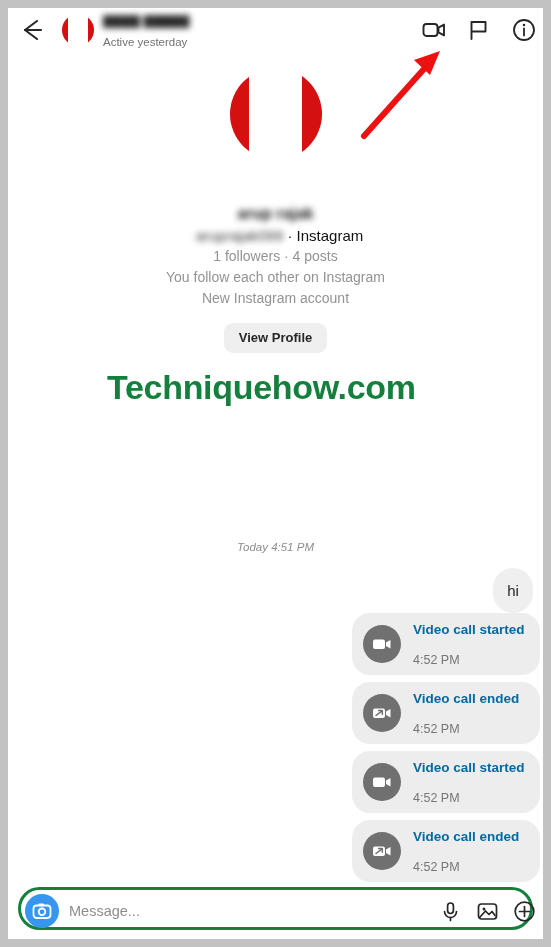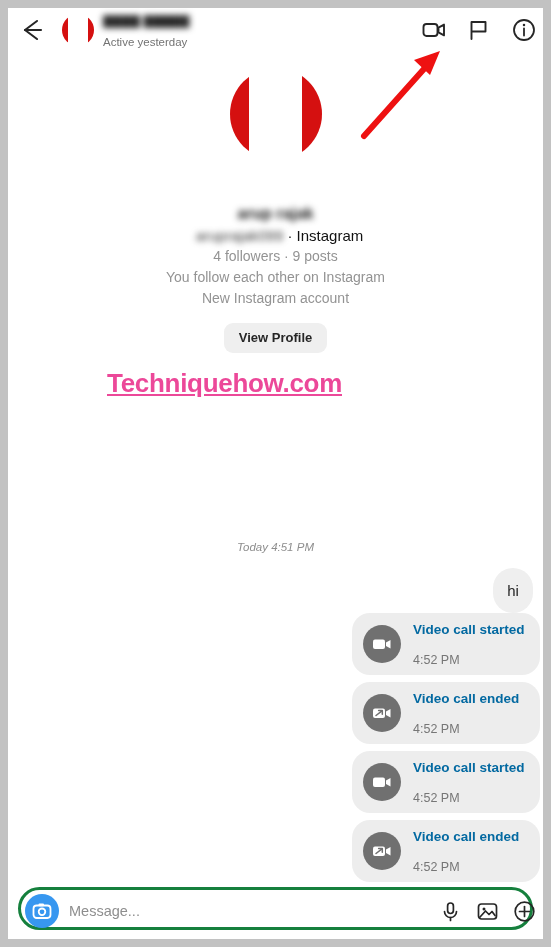--- a/index.html
+++ b/index.html
@@ -118,25 +118,24 @@
     margin-top: 15px;
     padding: 7px 15px 8px 15px;
     background: #efefef;
     border: none; border-radius: 9px;
     font-family: "Liberation Sans", sans-serif;
     font-size: 13px; font-weight: bold; color: #262626;
     cursor: pointer;
   }
   #watermark {
     position: absolute; left: 99px; top: 360px;
-    font-size: 26px; font-weight: bold;
-    color: #ec4899;
+    font-size: 34px; font-weight: bold;
+    color: #15803d;
     letter-spacing: -0.3px;
     white-space: nowrap;
-    text-decoration: underline;
   }
 
   
   #day-stamp {
     position: absolute; left: 0; top: 533px;
     width: 535px; text-align: center;
     font-size: 11.5px; color: #8e8e8e; font-style: italic;
   }
   #bubble-hi {
     position: absolute; right: 10px; top: 560px;
@@ -270,21 +269,21 @@
       <div class="crescent-r"></div>
       <div class="mask"></div>
     </div>
 
     <div id="prof-name">arup rajak</div>
 
     <div id="prof-user-line">
       <span id="prof-username">aruprajak099</span><span> · </span><span id="prof-platform">Instagram</span>
     </div>
 
-    <div class="prof-meta">4 followers · 9 posts</div>
+    <div class="prof-meta">1 followers · 4 posts</div>
     <div class="prof-meta">You follow each other on Instagram</div>
     <div class="prof-meta">New Instagram account</div>
 
     <button id="view-profile-btn">View Profile</button>
   </div>
 
   <div id="watermark">Techniquehow.com</div>
 
   <div id="day-stamp">Today 4:51 PM</div>
 

